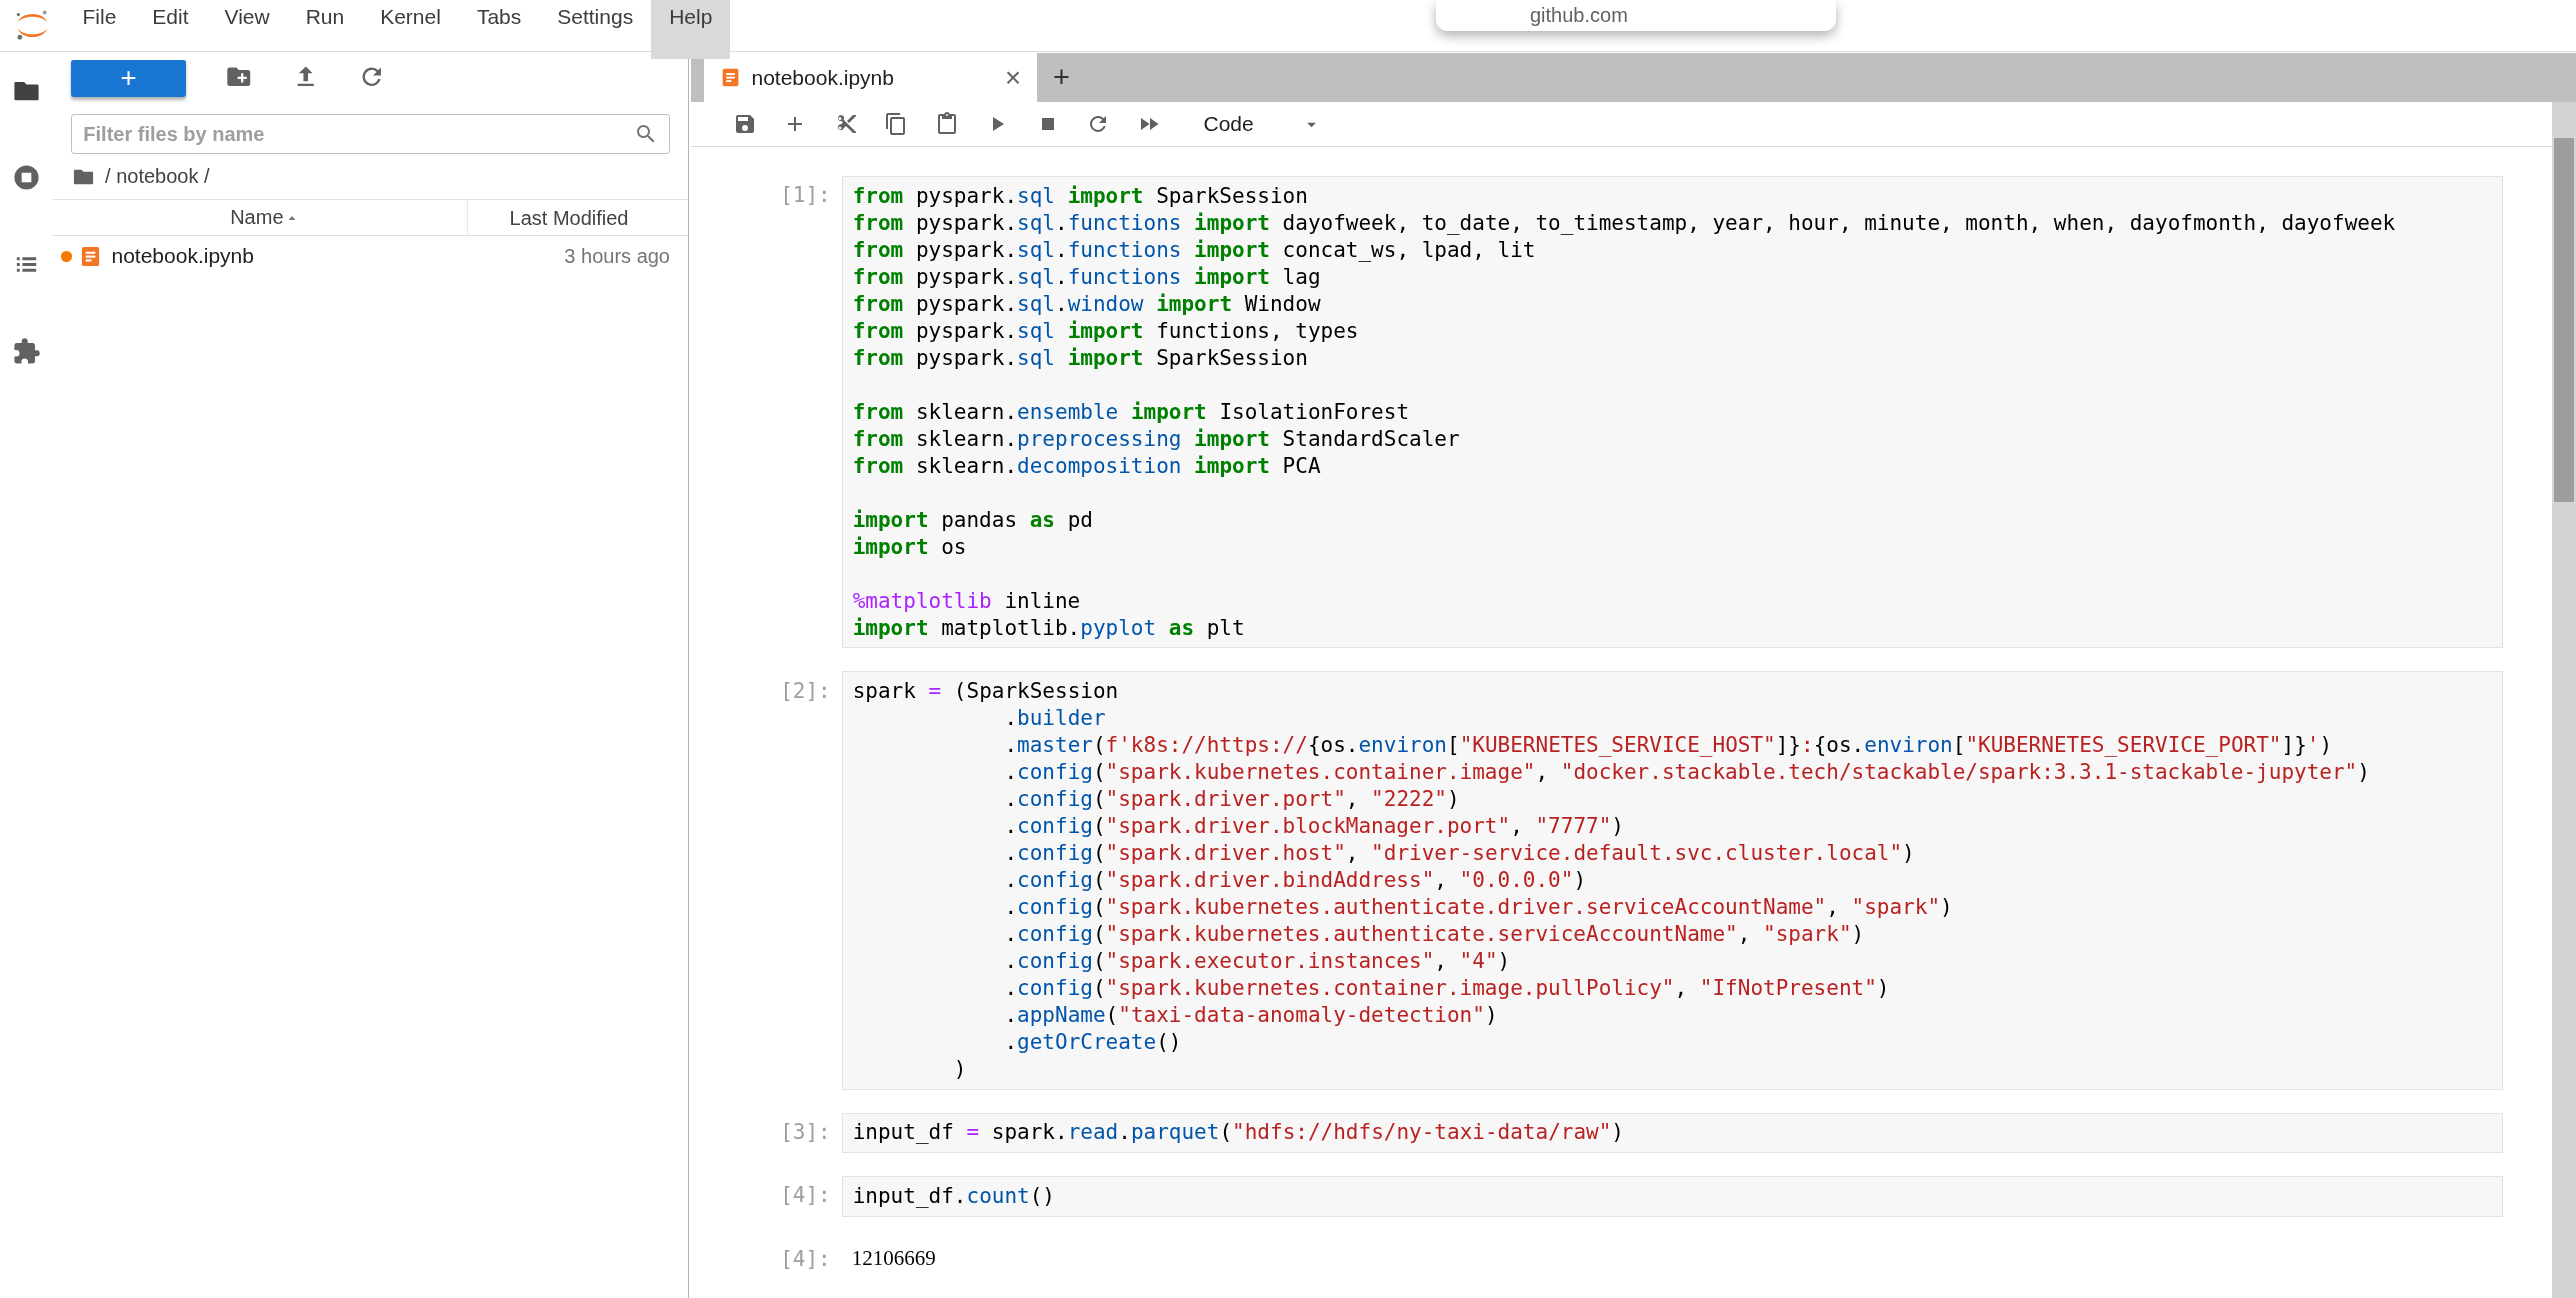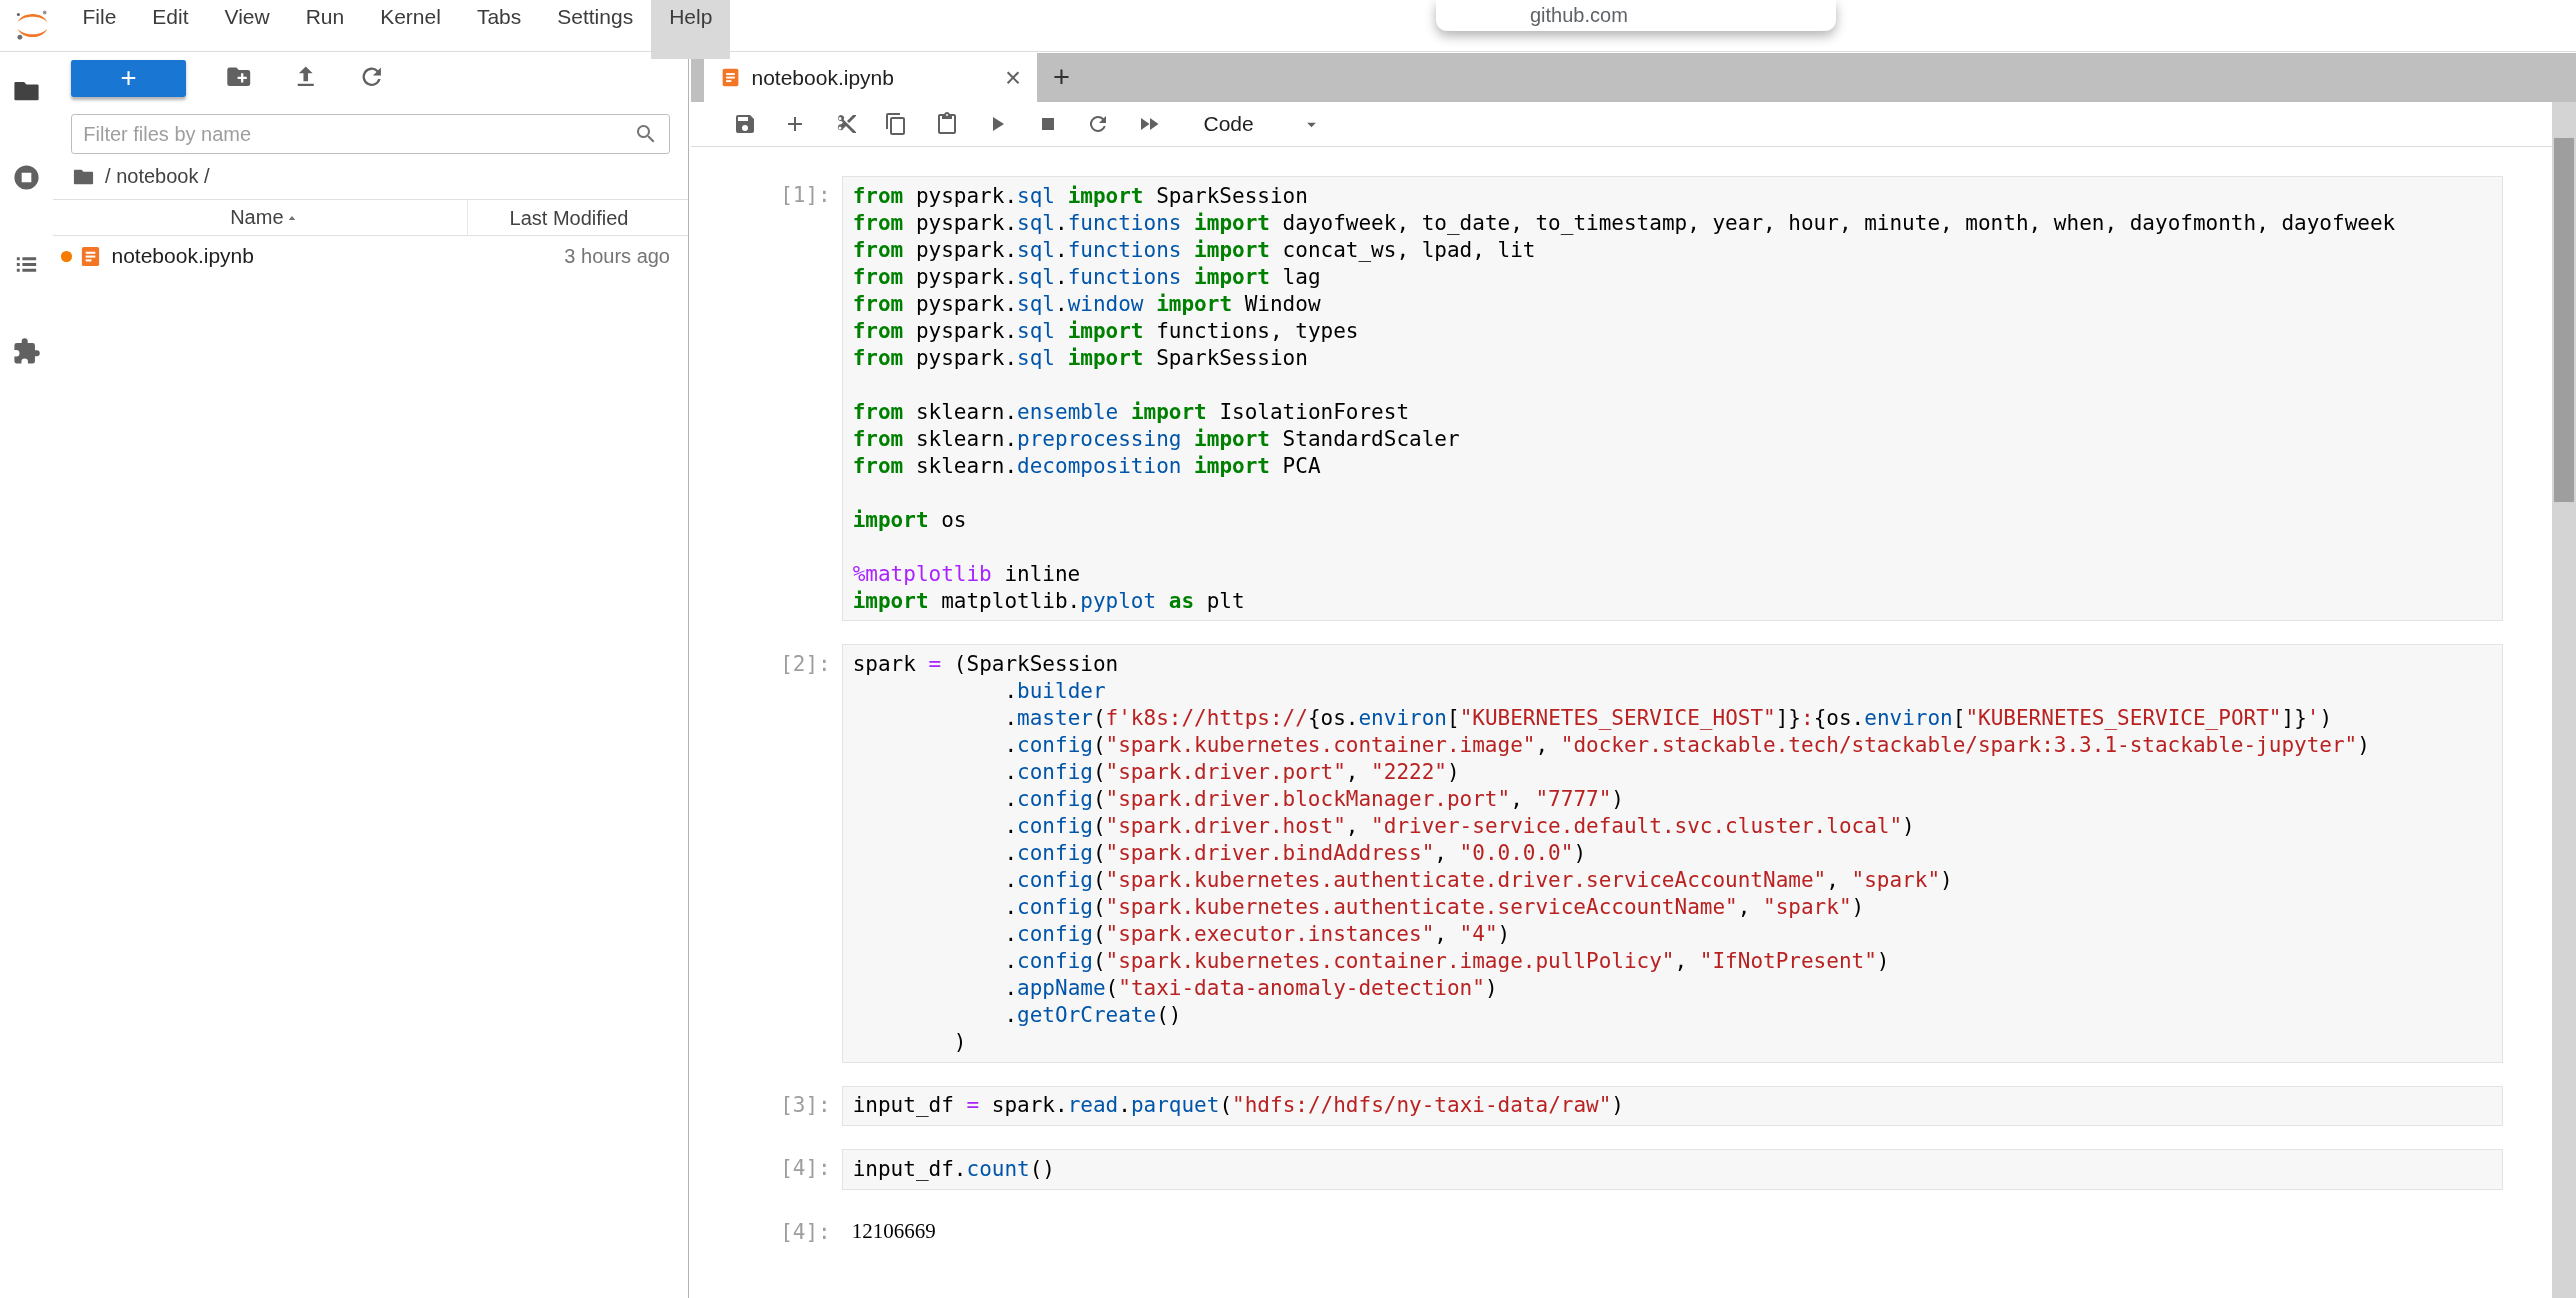--- a/index.html
+++ b/index.html
@@ -28,21 +28,21 @@
   
   .filepanel { position:absolute; top:53px; left:53px; width:636px; bottom:0; background:#fff;
     border-right:1.6px solid #b4b4b4; }
   .fp-toolbar { height:50px; display:flex; align-items:center; padding:0 18px; gap:39px; }
   .new-launcher { width:115px; height:37px; background:#1976d2; border:none; border-radius:2.4px;
     color:#fff; font-size:27.5px; line-height:34px; box-shadow:0 2.4px 3.2px rgba(0,0,0,.3); cursor:pointer; }
   .fp-toolbar .fp-icon svg { width:27.5px; height:27.5px; fill:#616161; }
   .fp-filter { margin:11.3px 18px 0 18px; height:40px; border:1.6px solid #bdbdbd; border-radius:3.2px;
     display:flex; align-items:center; padding:0 11.3px; background:#fff; }
   .fp-filter input { flex:1; border:none; outline:none; font-size:20px; color:#424242;
-    font-family:"Liberation Sans",sans-serif; }
+    font-family:"Liberation Sans",sans-serif;font-weight:bold; }
   .fp-filter input::placeholder { color:#9e9e9e; }
   .fp-filter svg { width:24px; height:24px; fill:#757575; flex:0 0 auto; }
   .fp-breadcrumb { height:45px; display:flex; align-items:center; gap:9.7px; padding:0 19.4px;
     font-size:20px; color:#424242; }
   .fp-breadcrumb svg { width:23px; height:23px; fill:#616161; }
   .fp-header { height:37px; border-top:1.6px solid #e0e0e0; border-bottom:1.6px solid #e0e0e0;
     display:flex; align-items:center; font-size:20px; color:#424242; }
   .col-name { flex:0 0 414px; display:flex; align-items:center; justify-content:center;
     padding:0 9.7px 0 19.4px; height:100%; }
   .col-name svg { width:16px; height:16px; fill:#757575; }
@@ -280,20 +280,21 @@
             <div class="cm-line"><span class="tok-k">from</span><span class="tok-t"> pyspark.</span><span class="tok-p">sql</span><span class="tok-t">.</span><span class="tok-p">functions</span><span class="tok-t"> </span><span class="tok-k">import</span><span class="tok-t"> concat_ws, lpad, lit</span></div>
             <div class="cm-line"><span class="tok-k">from</span><span class="tok-t"> pyspark.</span><span class="tok-p">sql</span><span class="tok-t">.</span><span class="tok-p">functions</span><span class="tok-t"> </span><span class="tok-k">import</span><span class="tok-t"> lag</span></div>
             <div class="cm-line"><span class="tok-k">from</span><span class="tok-t"> pyspark.</span><span class="tok-p">sql</span><span class="tok-t">.</span><span class="tok-p">window</span><span class="tok-t"> </span><span class="tok-k">import</span><span class="tok-t"> Window</span></div>
             <div class="cm-line"><span class="tok-k">from</span><span class="tok-t"> pyspark.</span><span class="tok-p">sql</span><span class="tok-t"> </span><span class="tok-k">import</span><span class="tok-t"> functions, types</span></div>
             <div class="cm-line"><span class="tok-k">from</span><span class="tok-t"> pyspark.</span><span class="tok-p">sql</span><span class="tok-t"> </span><span class="tok-k">import</span><span class="tok-t"> SparkSession</span></div>
             <div class="cm-line">&nbsp;</div>
             <div class="cm-line"><span class="tok-k">from</span><span class="tok-t"> sklearn.</span><span class="tok-p">ensemble</span><span class="tok-t"> </span><span class="tok-k">import</span><span class="tok-t"> IsolationForest</span></div>
             <div class="cm-line"><span class="tok-k">from</span><span class="tok-t"> sklearn.</span><span class="tok-p">preprocessing</span><span class="tok-t"> </span><span class="tok-k">import</span><span class="tok-t"> StandardScaler</span></div>
             <div class="cm-line"><span class="tok-k">from</span><span class="tok-t"> sklearn.</span><span class="tok-p">decomposition</span><span class="tok-t"> </span><span class="tok-k">import</span><span class="tok-t"> PCA</span></div>
             <div class="cm-line">&nbsp;</div>
+            <div class="cm-line"><span class="tok-k">import</span><span class="tok-t"> pandas </span><span class="tok-k">as</span><span class="tok-t"> pd</span></div>
             <div class="cm-line"><span class="tok-k">import</span><span class="tok-t"> os</span></div>
             <div class="cm-line">&nbsp;</div>
             <div class="cm-line"><span class="tok-m">%matplotlib</span><span class="tok-t"> inline</span></div>
             <div class="cm-line"><span class="tok-k">import</span><span class="tok-t"> matplotlib.</span><span class="tok-p">pyplot</span><span class="tok-t"> </span><span class="tok-k">as</span><span class="tok-t"> plt</span></div>
           </div>
         </div>
         <div class="cell">
           <div class="prompt">[2]:</div>
           <div class="cell-input">
             <div class="cm-line"><span class="tok-t">spark </span><span class="tok-o">=</span><span class="tok-t"> (SparkSession</span></div>

